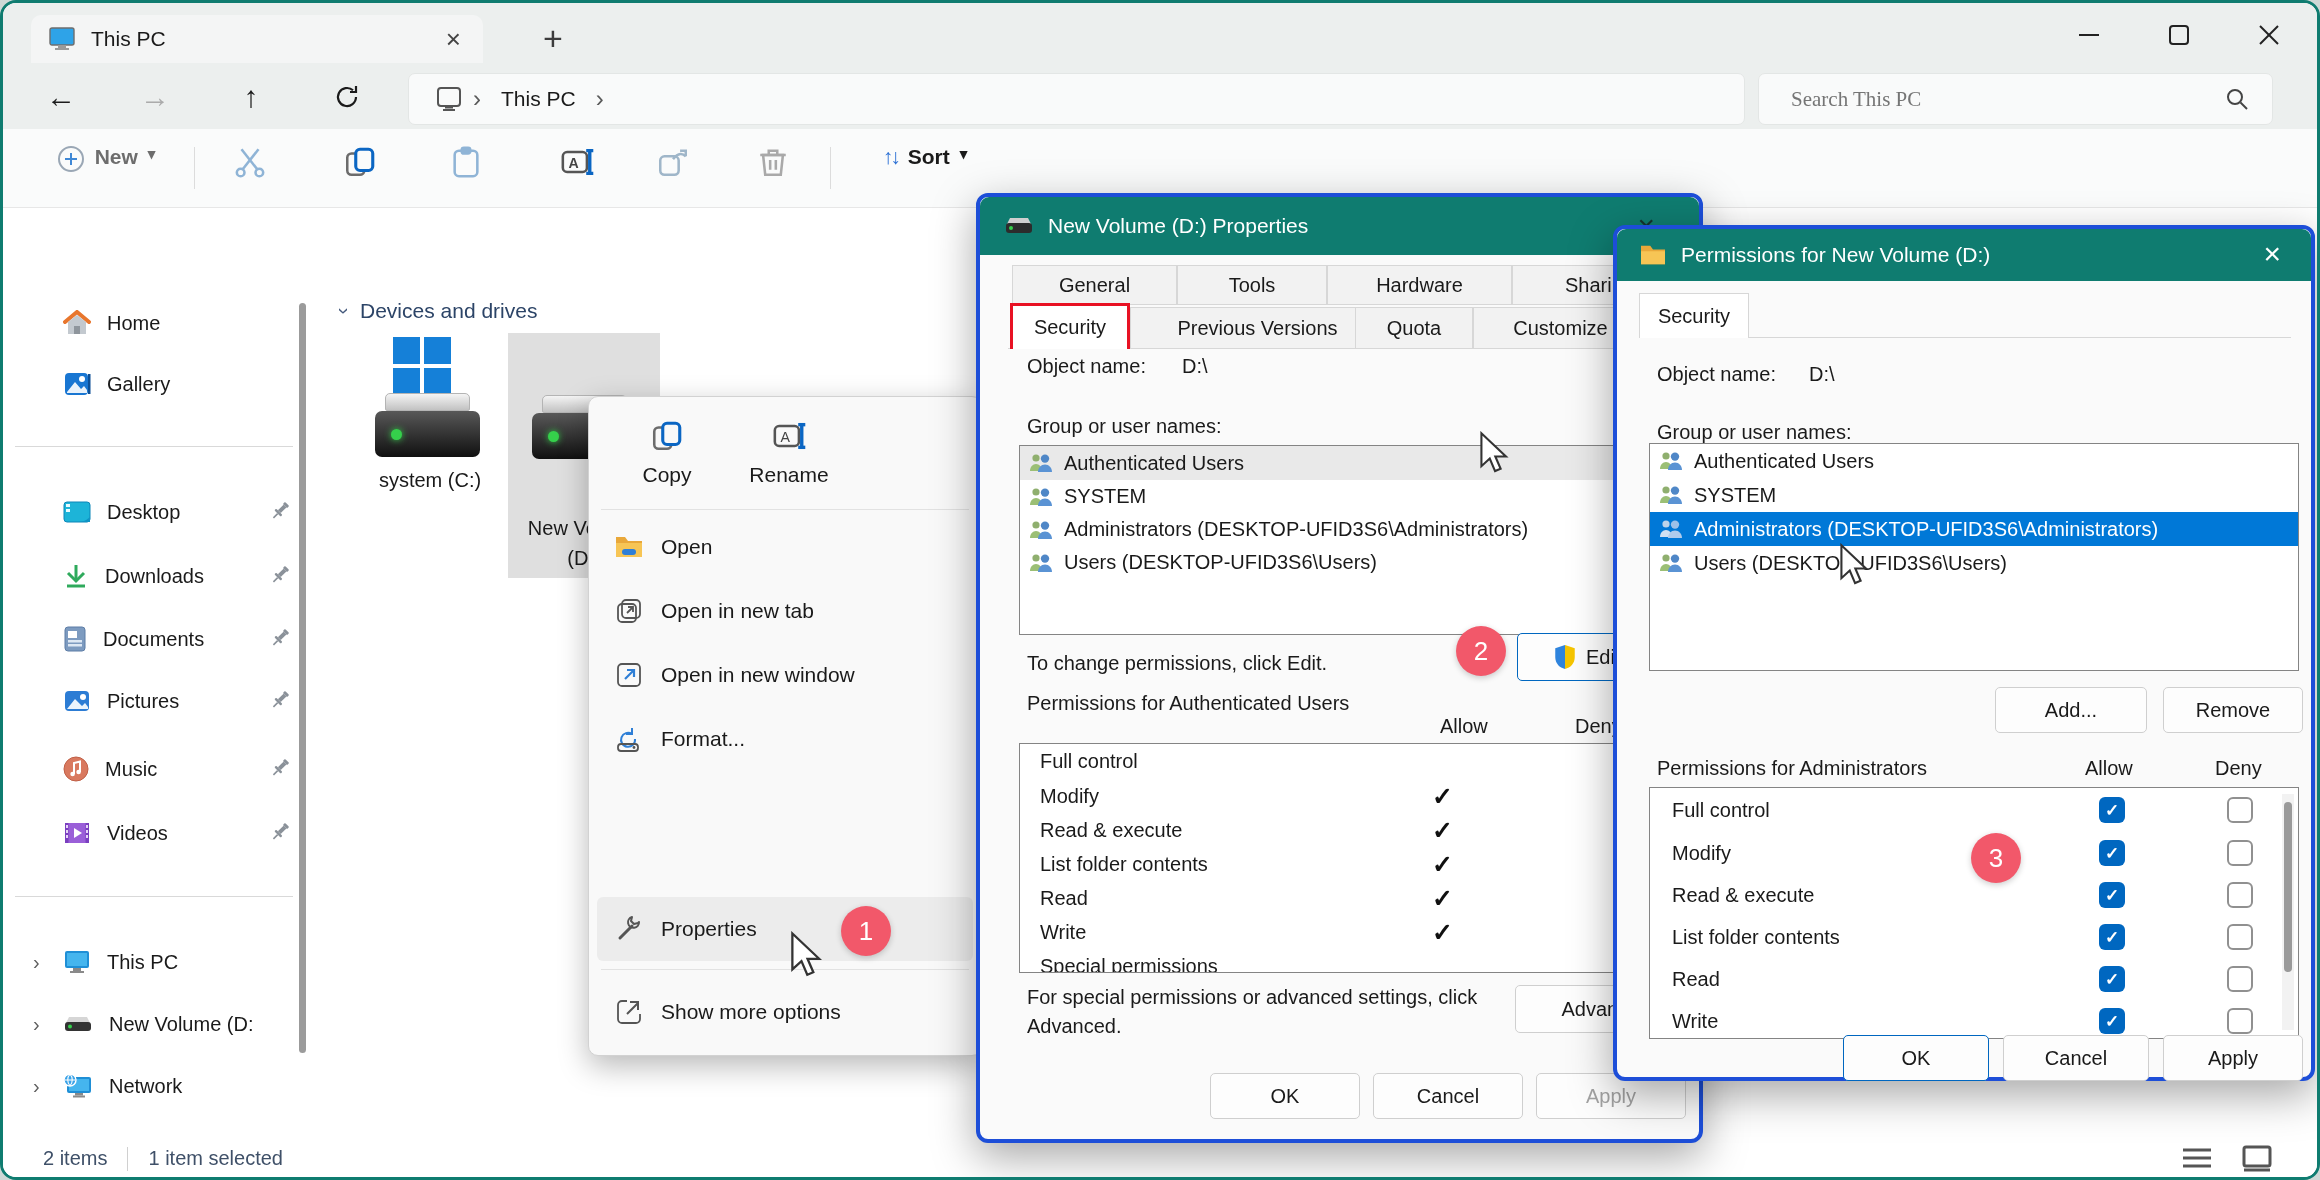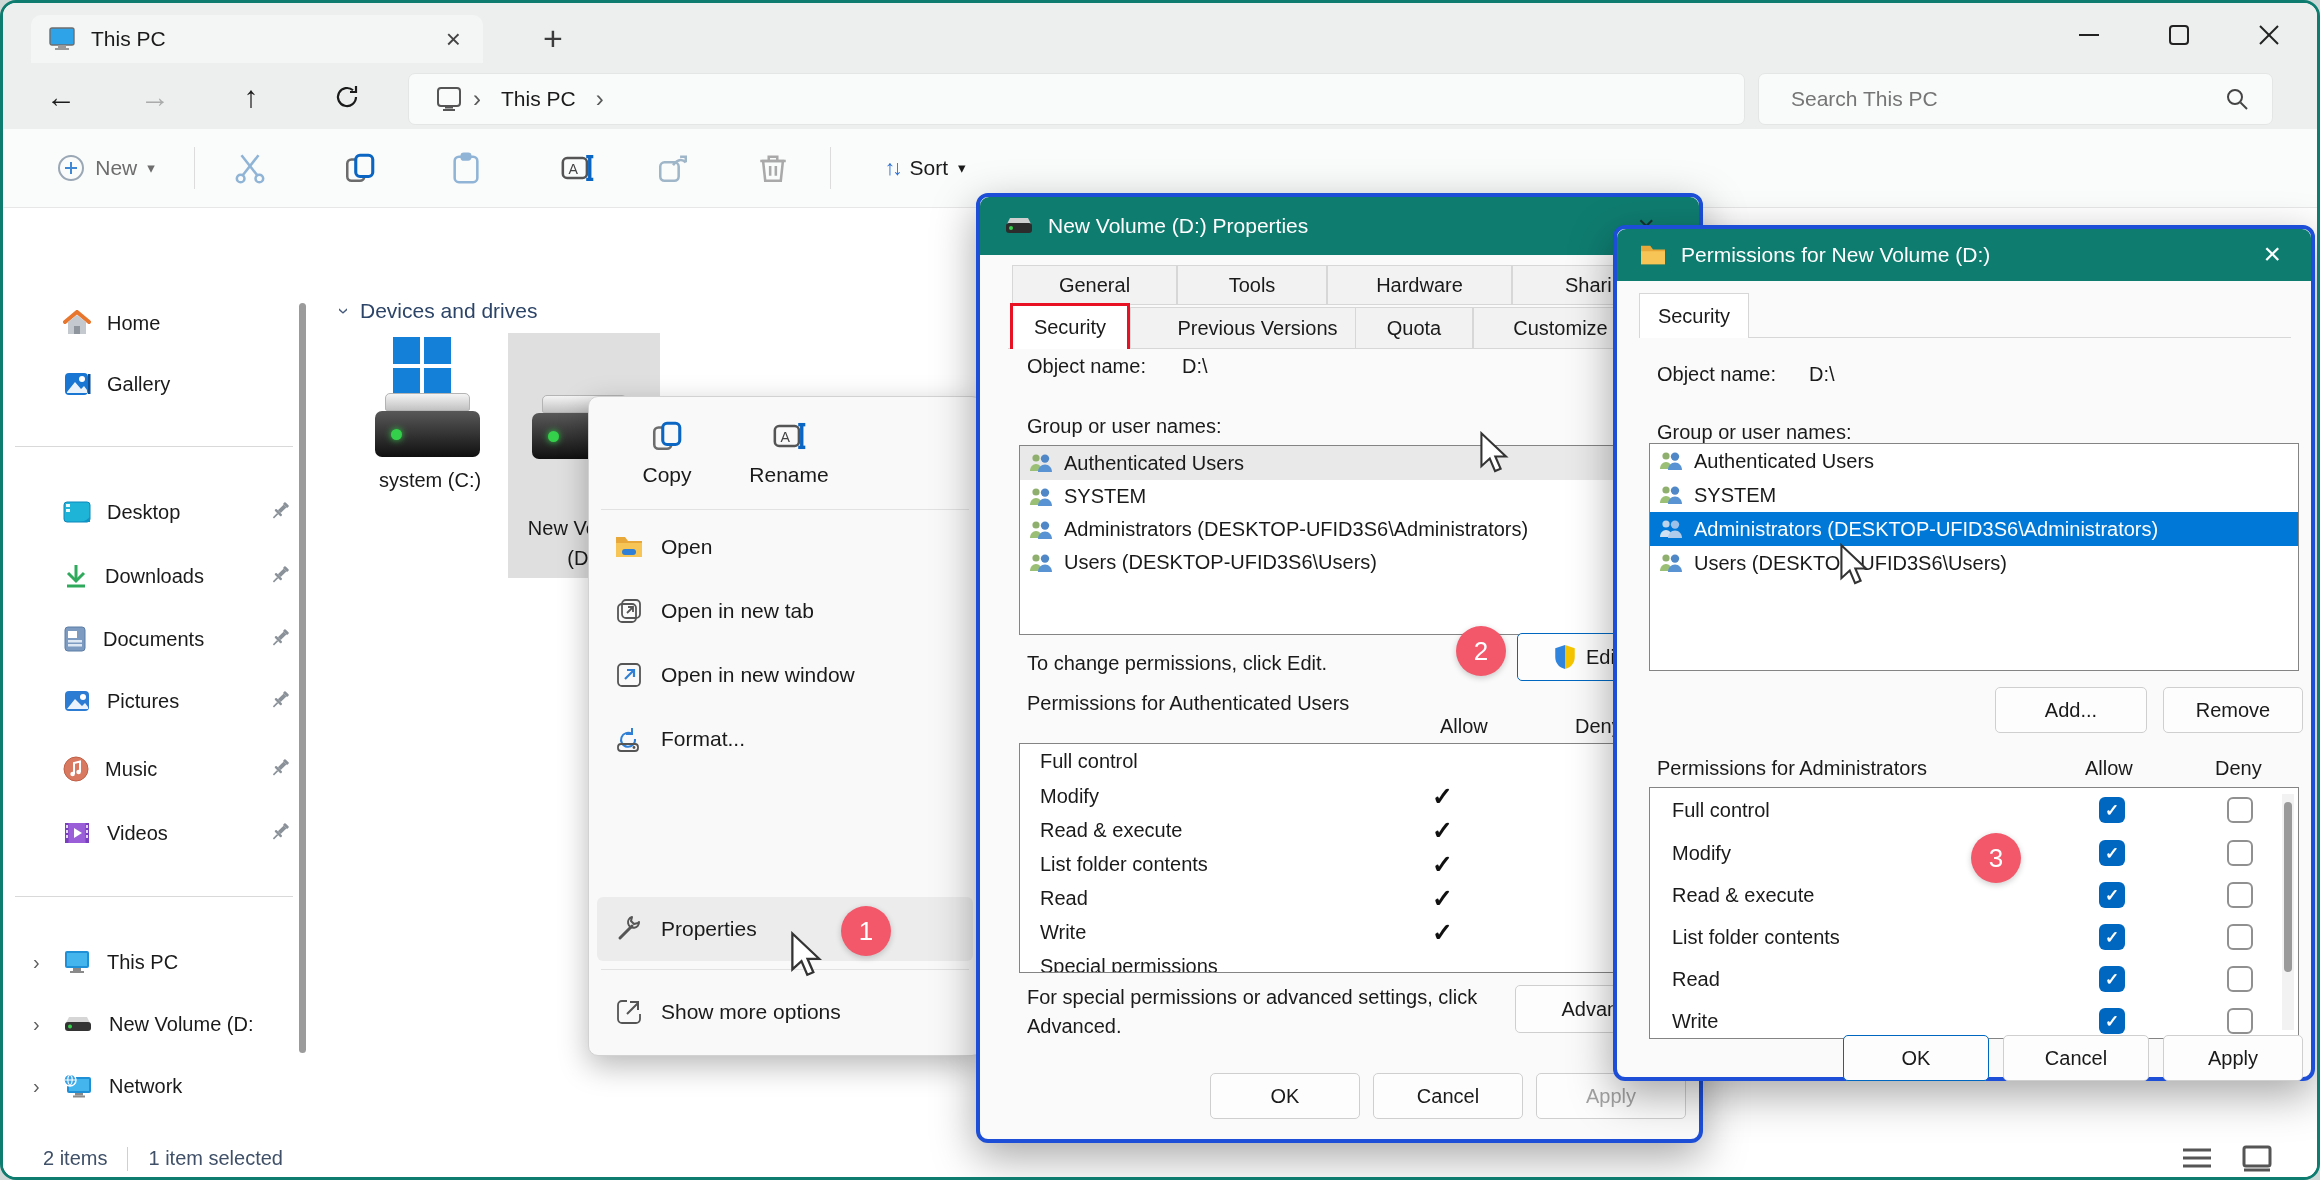--- a/index.html
+++ b/index.html
@@ -12,23 +12,23 @@
   .tab{left:28px;top:12px;width:452px;height:48px;background:#f4f5f5;border-radius:10px 10px 0 0;
        display:flex;align-items:center;font-size:21px;}
   .tab-close{position:absolute;right:22px;font-size:26px;color:#444;}
   .newtab{left:540px;top:16px;font-size:34px;color:#3c3c3c;}
   .wbtn{top:10px;width:60px;height:44px;display:flex;align-items:center;justify-content:center;color:#222;}
   .navbtn{top:72px;width:44px;height:44px;display:flex;align-items:center;justify-content:center;font-size:30px;color:#1b1b1b;}
   .pill{top:70px;height:50px;background:#f9fafa;border:1px solid #e3e6e5;border-radius:7px;display:flex;align-items:center;}
   .crumb{font-size:21px;margin:0 10px;}
   .chev{color:#5a5a5a;font-size:24px;margin:0 10px;}
   .search-input{border:none;outline:none;background:transparent;font-size:21px;color:#c2410c;width:400px;
-                font-family:Liberation Sans, sans-serif;}
+                font-family:Liberation Serif, serif;}
   .toolbar{left:0;top:126px;right:0;height:78px;background:#fafbfb;border-bottom:1px solid #e7e7e7;}
-  .tbt{top:142px;height:46px;display:flex;align-items:center;justify-content:center;}
+  .tbt{top:142px;height:46px;display:flex;align-items:flex-start;justify-content:center;font-weight:bold;}
   .tdiv{top:144px;width:1px;height:42px;background:#dcdcdc;}
   .ticon{width:44px;}
   
   .side-item{left:60px;width:232px;height:44px;display:flex;align-items:center;gap:16px;font-size:20px;border-radius:6px;}
   .pin{position:absolute;right:4px;top:10px;}
   .sdiv{left:12px;width:278px;height:1px;background:#d9d9d9;}
   .texp{left:30px;width:24px;height:44px;display:flex;align-items:center;color:#5f5f5f;font-size:20px;}
   .sbar{left:296px;width:7px;background:#9b9b9b;border-radius:4px;}
   
   .sec-head{display:flex;align-items:center;gap:12px;font-size:21px;color:#2c4467;}

